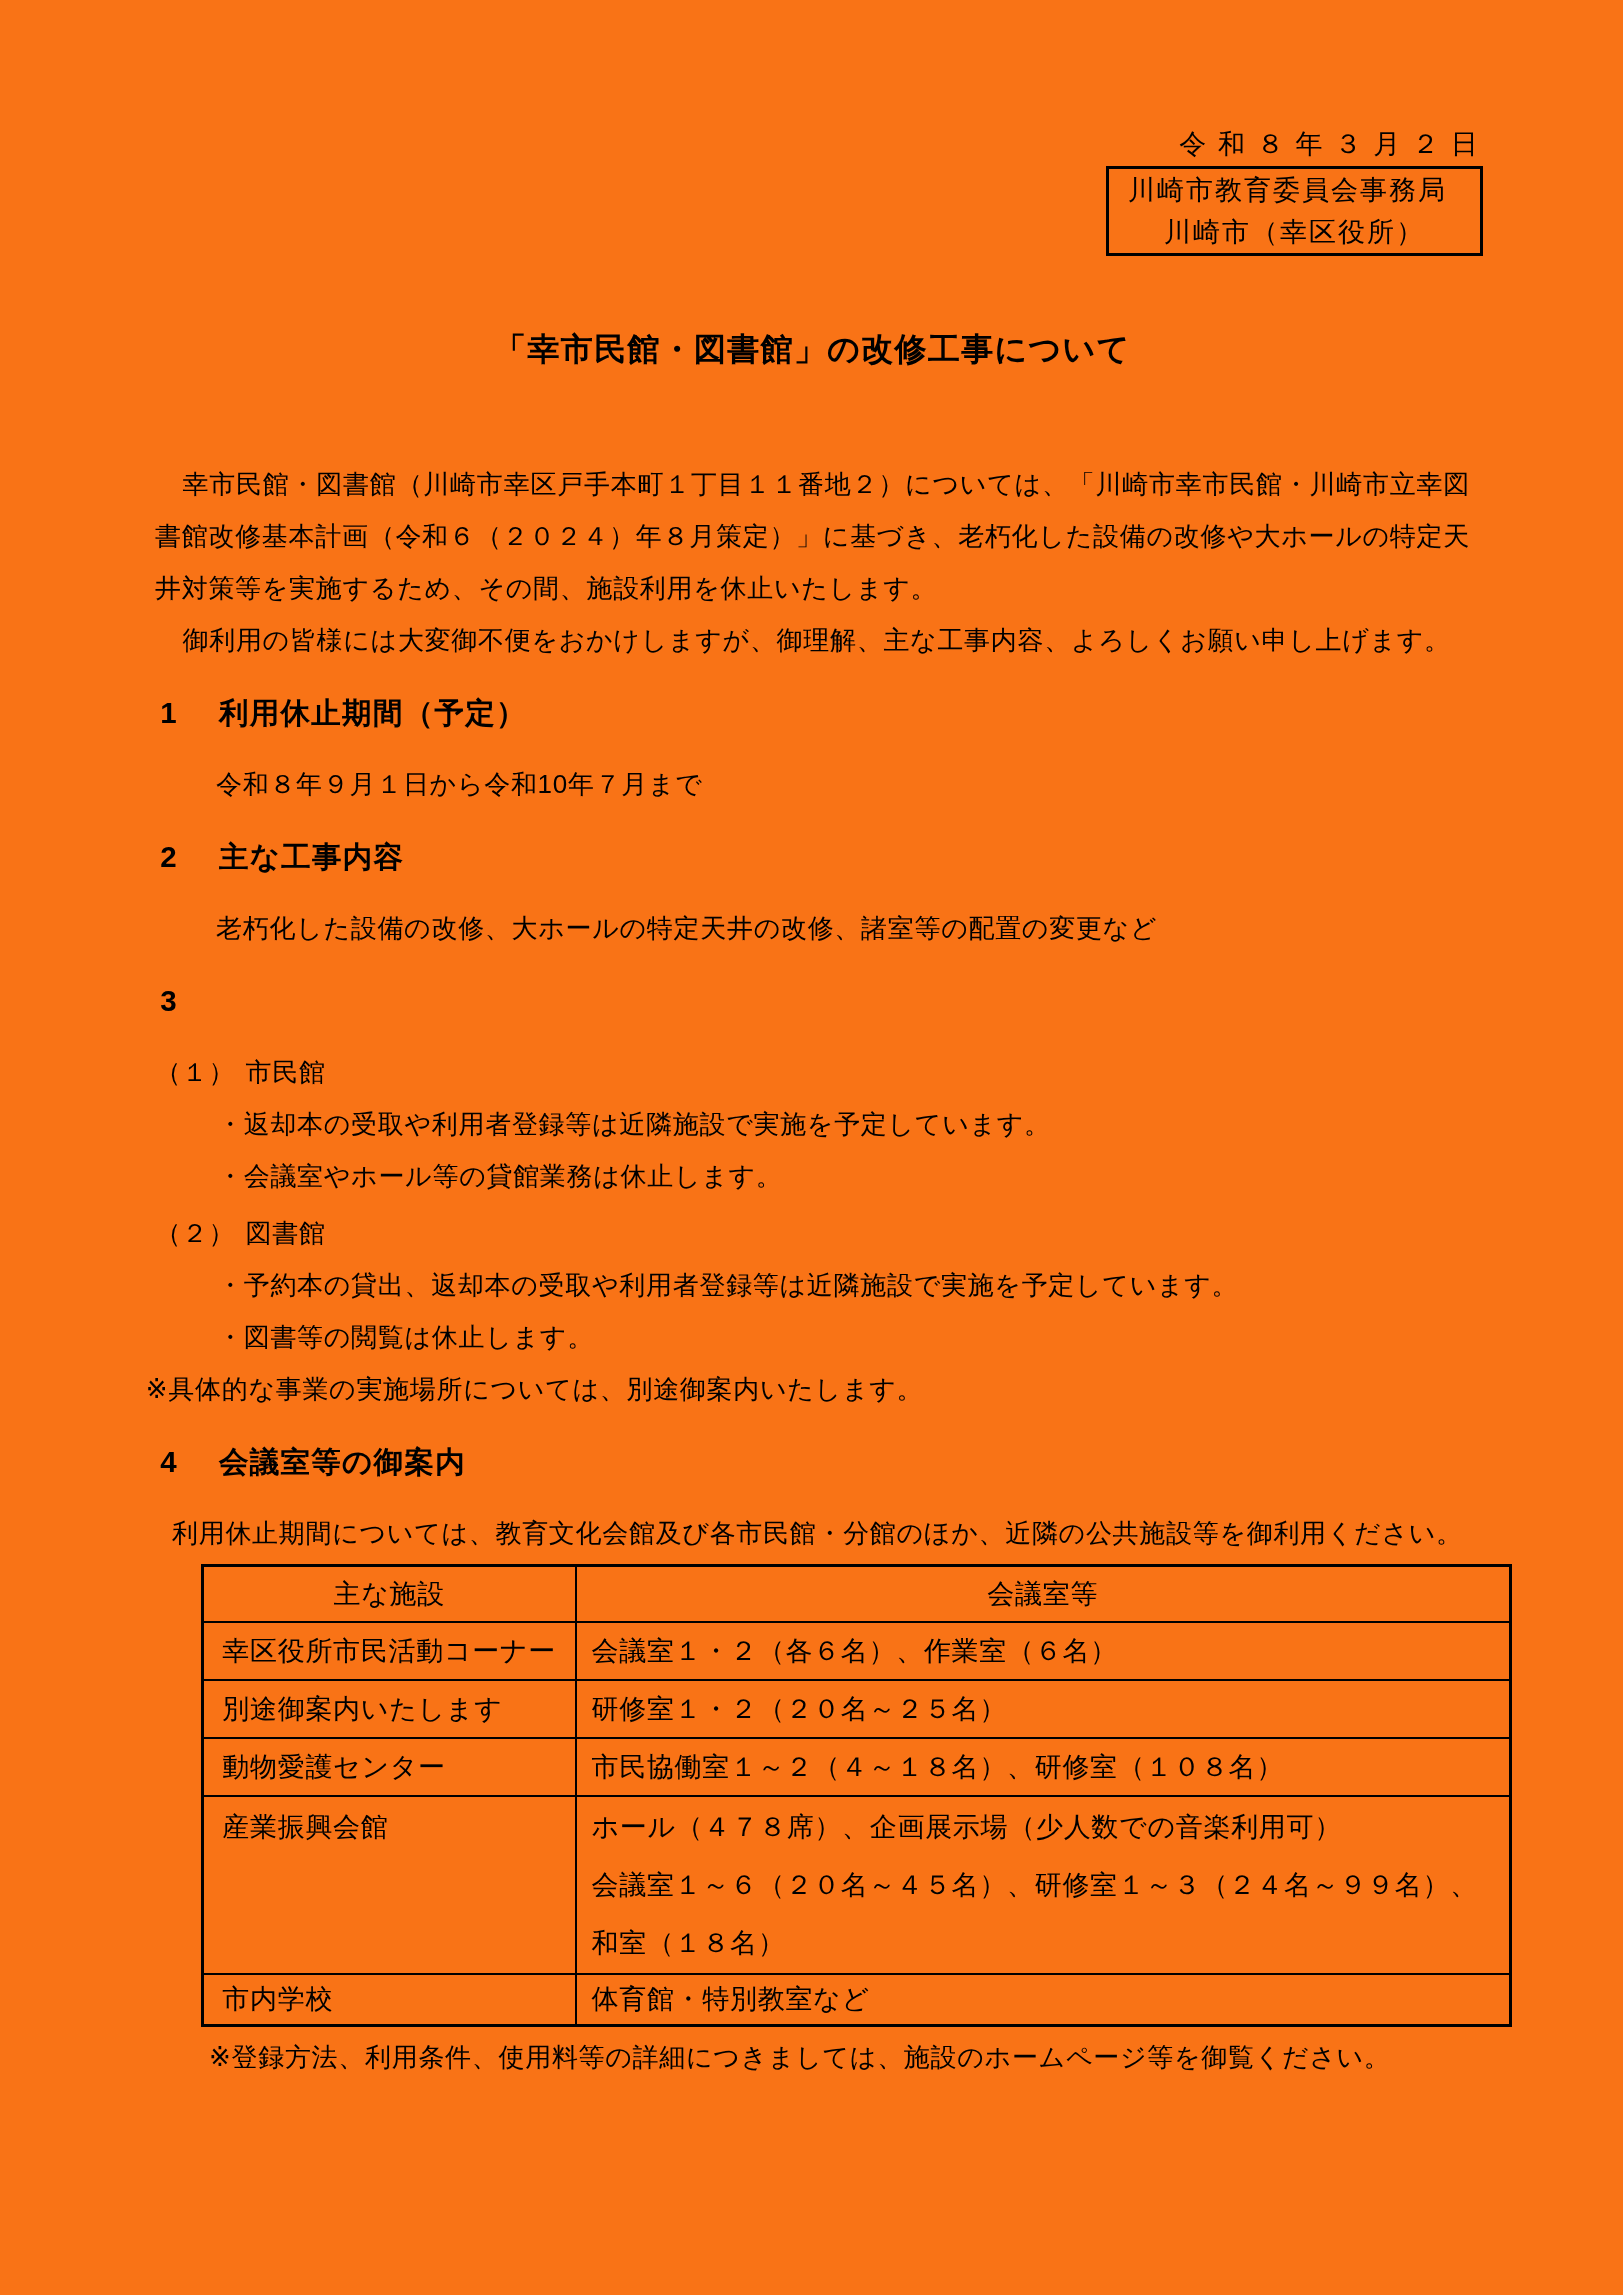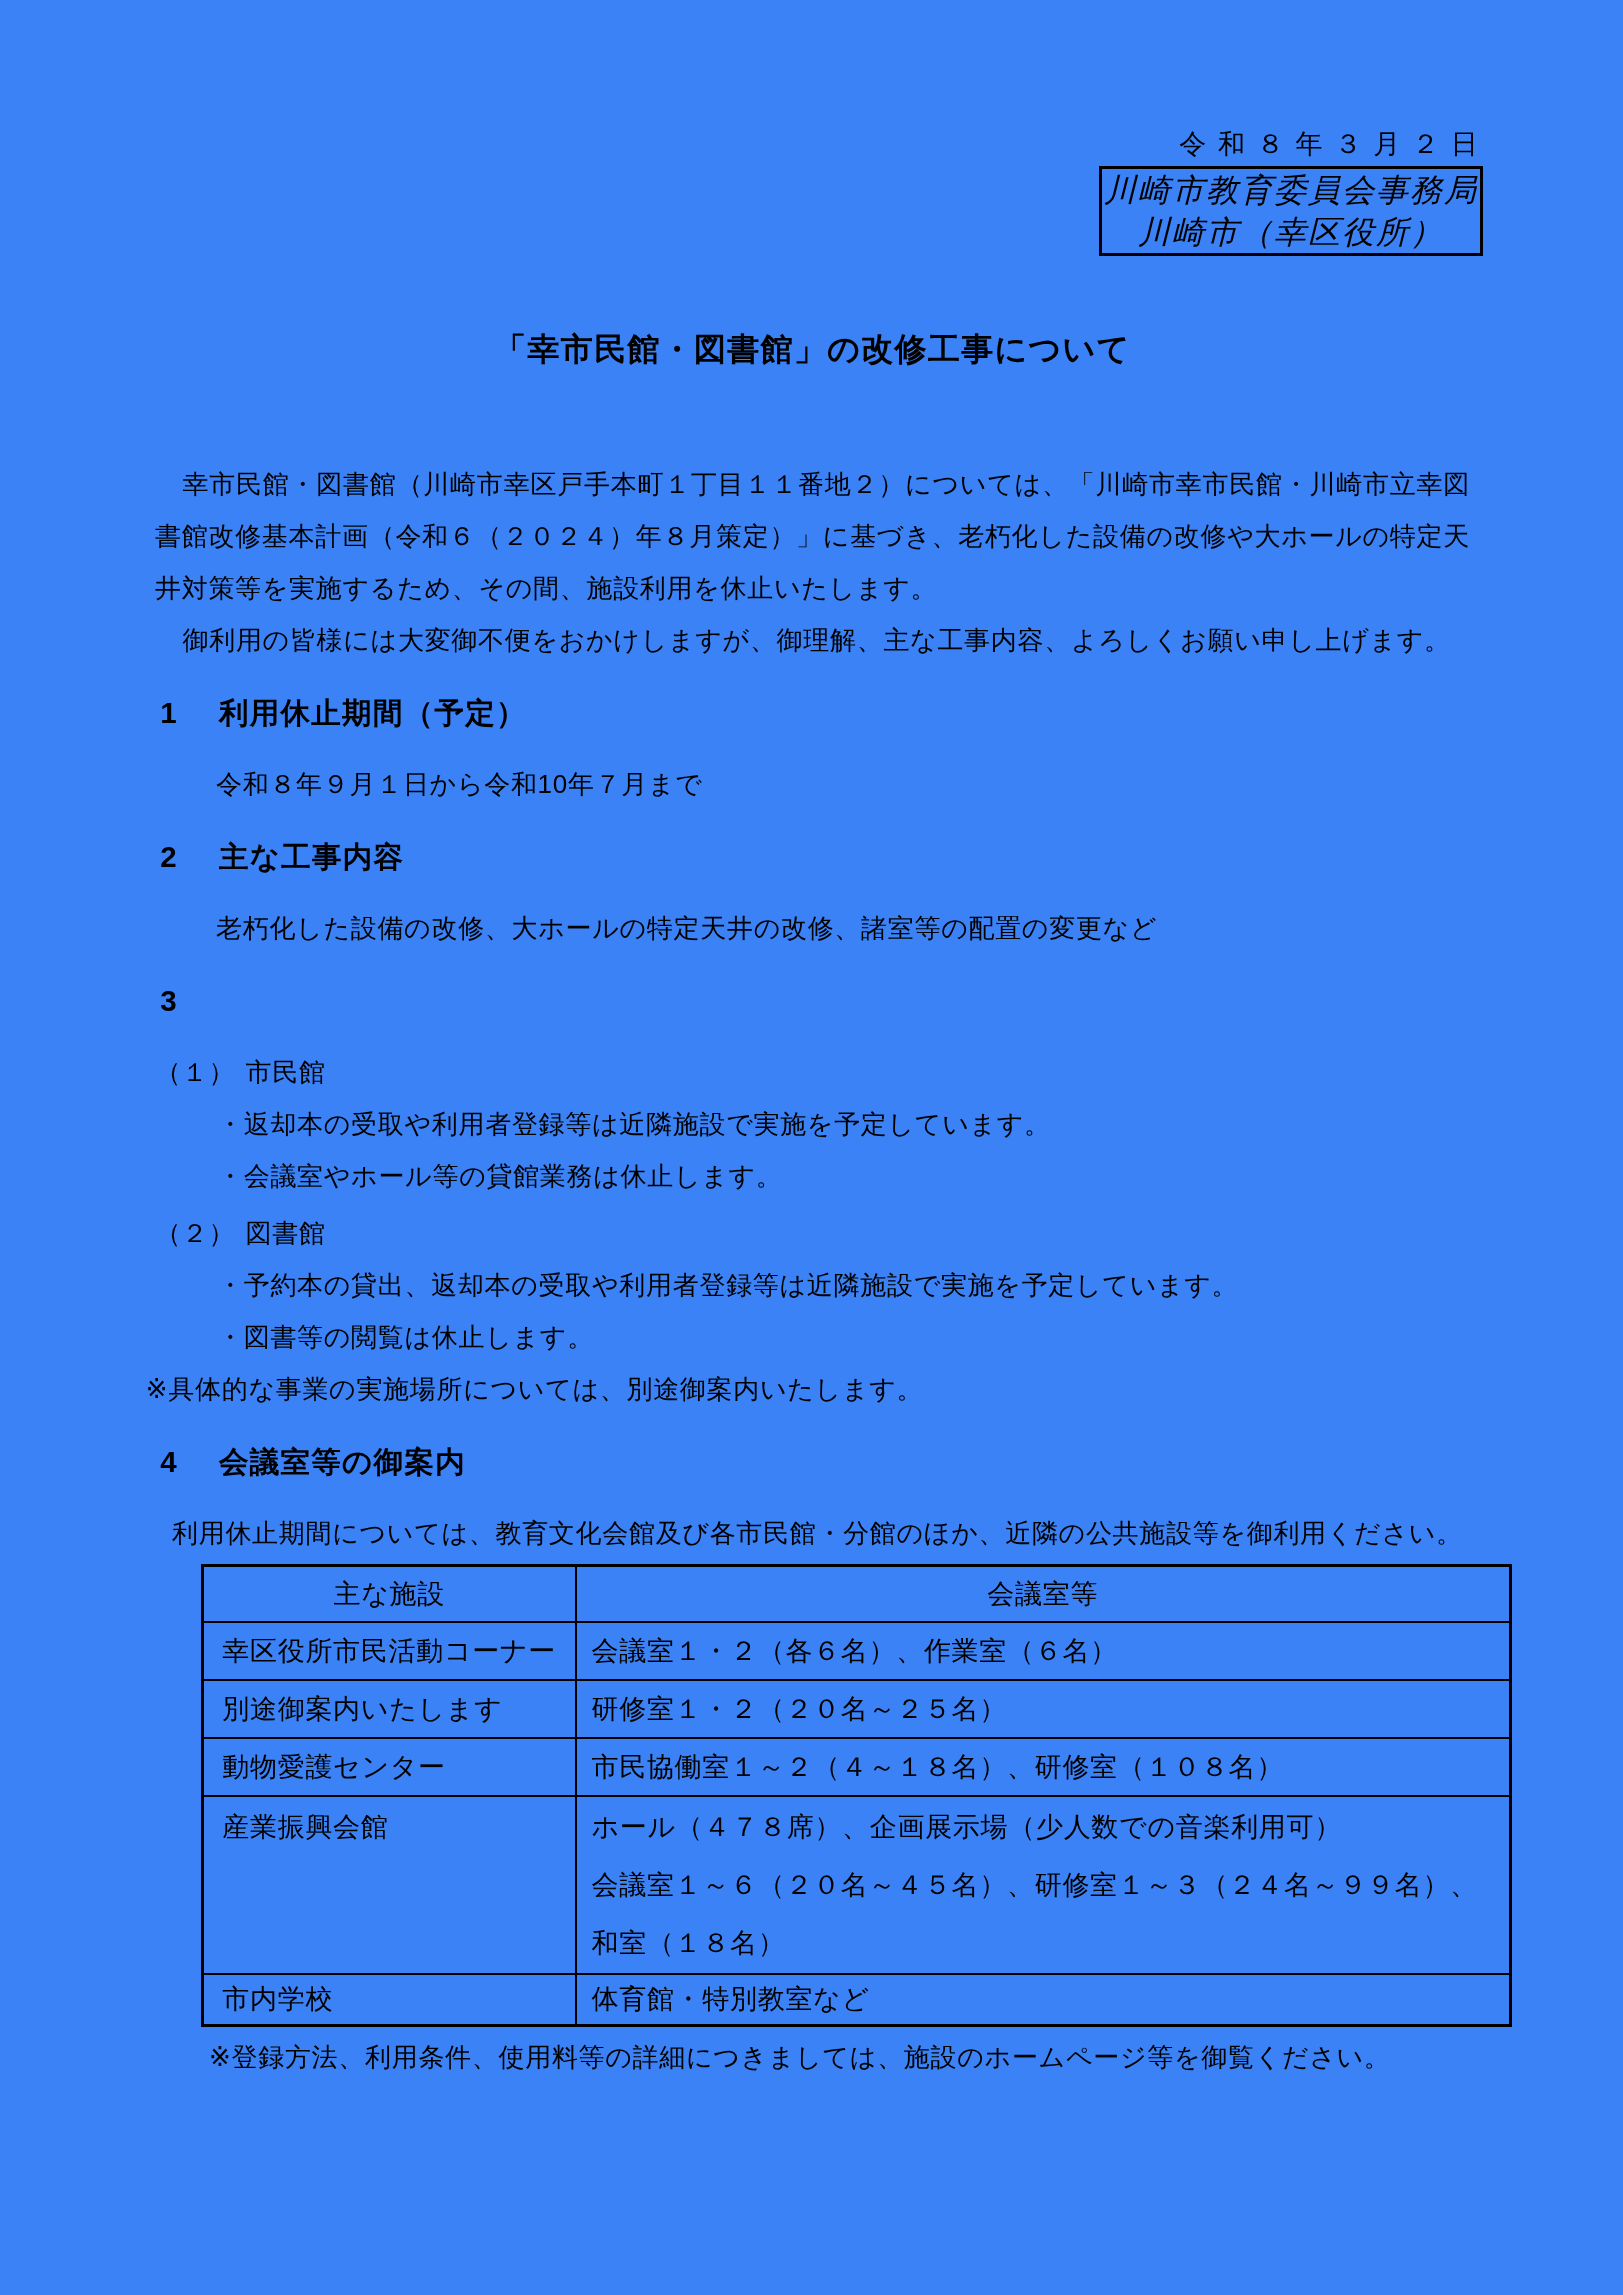--- a/index.html
+++ b/index.html
@@ -1,21 +1,21 @@
 <!DOCTYPE html>
 <html lang="ja" style="font-size:10.5px"><head>
 <meta charset="utf-8">
 <style>
   html, body { margin: 0; padding: 0; background: #e8e8e8; }
   .page {
     position: relative;
     width: 1623px;
     height: 2295px;
     margin: 0 auto;
-    background: #3b82f6;
+    background: #f97316;
     color: #000000;
     font-family: "Liberation Sans", "DejaVu Sans", sans-serif;
     font-size: 26px;
     box-sizing: border-box;
     padding: 126px 153px 0 155px;
     overflow: hidden;
   }
 
   
   .date-line {
@@ -23,28 +23,27 @@
     font-size: 27px;
     line-height: 37px;
     letter-spacing: 11.8px;
     margin-right: -19.6px;
     white-space: nowrap;
   }
   .sender-row { display: flex; justify-content: flex-end; margin-top: 2.6px; }
   .sender-box {
     border: 3.3px solid #000;
     line-height: 42px;
-    font-size: 32px;
+    font-size: 27px;
     letter-spacing: 2px;
-    padding: 0 2px;
+    padding: 0 19px;
     margin-right: -13px;
     min-width: 333px;
     box-sizing: content-box;
     white-space: nowrap;
-    font-style: italic;
   }
   .sender-line2 { text-align: center; }
 
   
   .doc-title {
     font-size: 32px;
     font-weight: bold;
     text-align: center;
     line-height: 63px;
     letter-spacing: 1.3px;

